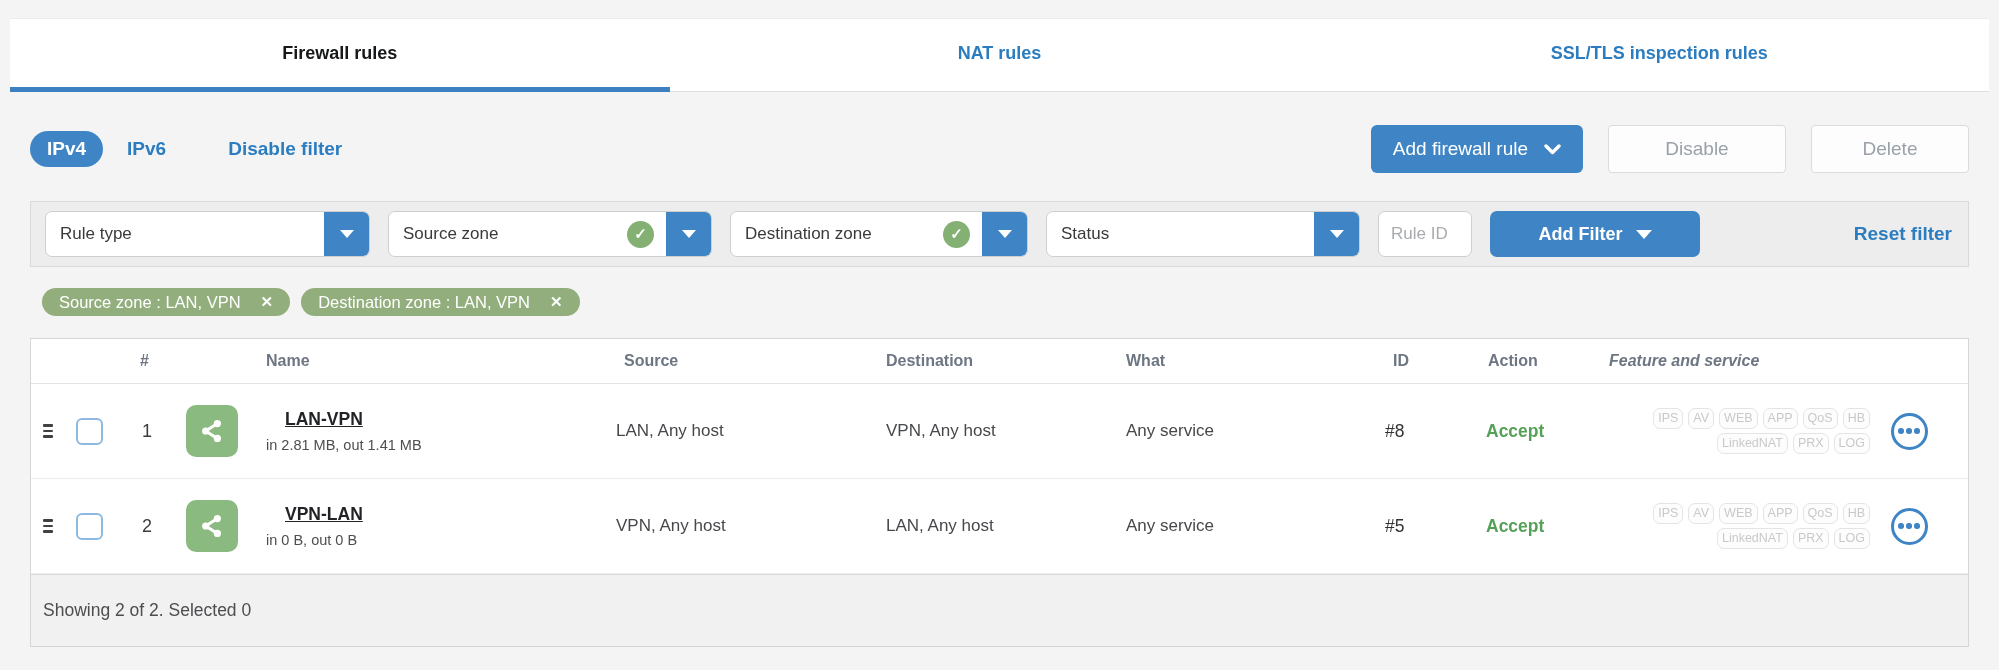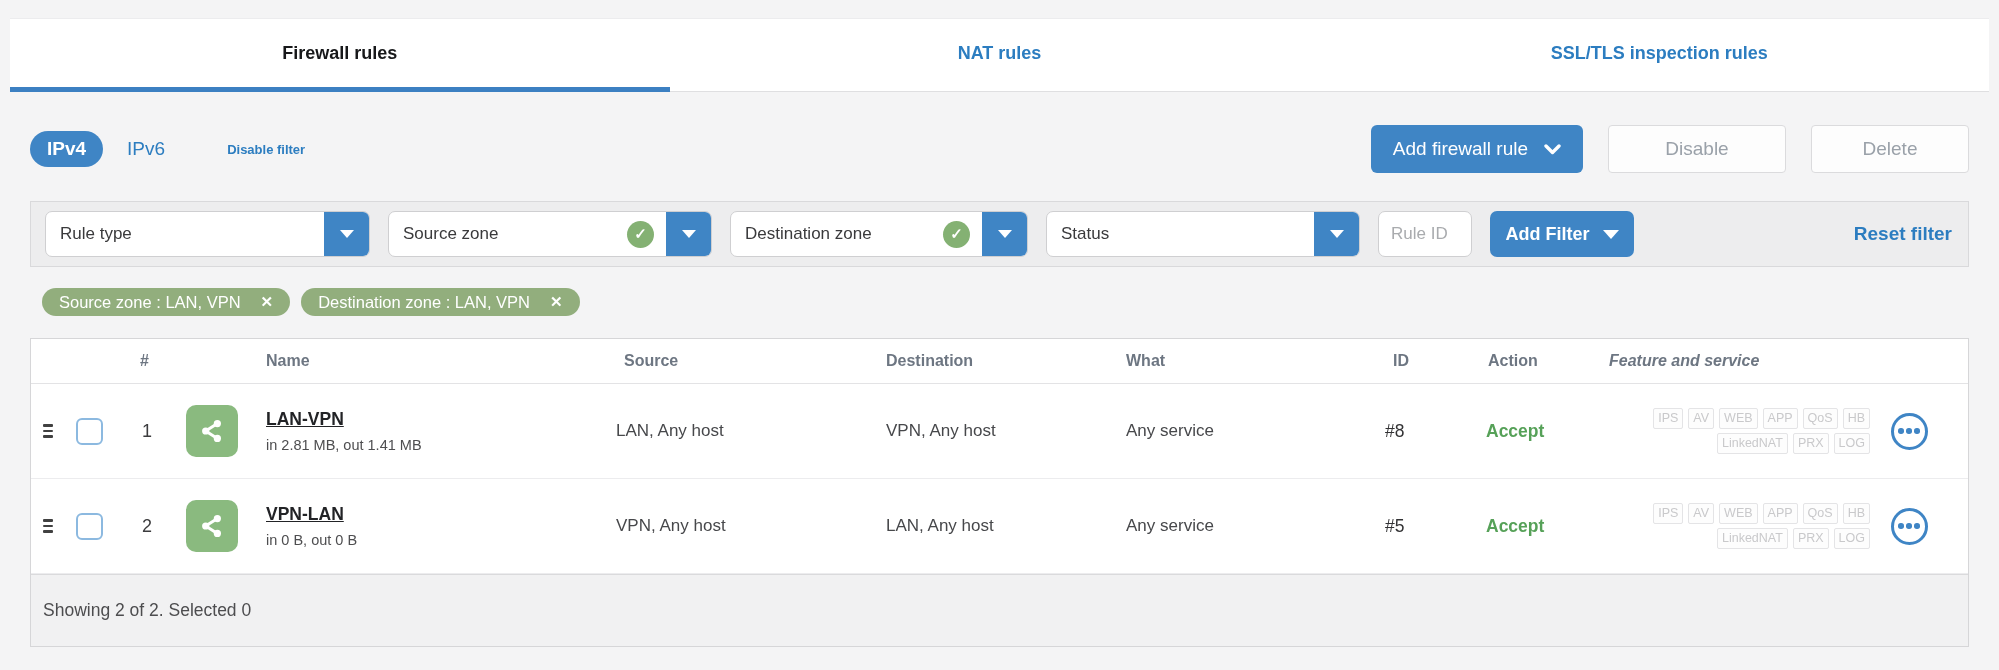--- a/index.html
+++ b/index.html
@@ -11,43 +11,43 @@
             box-shadow: inset 0 -1px 0 #dfdfe1; border-top:1px solid #ececee;}
   .tab { flex:1; display:flex; align-items:center; justify-content:center;
          font-size:18px; font-weight:bold; color:#2c7dc0; cursor:pointer;
          border-bottom:5px solid transparent; }
   .tab.active { color:#17181a; border-bottom-color:#3c80c2; }
 
   
   .toolbar { margin:33px 30px 0 30px; height:48px; display:flex; align-items:center; }
   .pill { height:36px; padding:0 17px; background:#3f85c5; border-radius:18px; color:#fff;
           font-size:19px; font-weight:bold; display:flex; align-items:center; }
-  .iptext { margin-left:24px; color:#2c7dc0; font-size:19px; font-weight:normal; cursor:pointer; }
-  .linklike { margin-left:62px; color:#2c7dc0; font-size:13px; font-weight:bold; cursor:pointer; }
+  .iptext { margin-left:24px; color:#2c7dc0; font-size:19px; font-weight:bold; cursor:pointer; }
+  .linklike { margin-left:62px; color:#2c7dc0; font-size:19px; font-weight:bold; cursor:pointer; }
   .toolbar .spacer { flex:1; }
   .btn-primary { height:48px; padding:0 22px; background:#3f85c5; border:none; border-radius:6px;
                  color:#fff; font-size:19px; font-family:inherit; display:flex; align-items:center; gap:16px; cursor:pointer; }
   .btn-plain { height:48px; width:178px; margin-left:25px; background:#fdfdfd; border:1px solid #dbdbdd;
                border-radius:4px; color:#9aa1a9; font-size:19px; font-family:inherit; cursor:pointer; }
   .btn-plain:last-child { width:158px; }
 
   
   .filterbar { margin:28px 30px 0 30px; height:66px; background:#ededee; border:1px solid #d9d9db;
                display:flex; align-items:center; padding:0 14px; gap:18px; }
   .dropdown { height:46px; display:flex; background:#fff; border:1px solid #cfcfd1; border-radius:7px; overflow:hidden; }
   .dd-field { display:flex; align-items:center; padding:0 12px 0 14px; font-size:17px; color:#3a3a3c; gap:10px; flex:1; }
   .dd-label { flex:1; white-space:nowrap; }
   .dd-check { width:27px; height:27px; border-radius:50%; background:#84b173; color:#fff;
               display:flex; align-items:center; justify-content:center; font-size:15px; font-weight:bold; flex:none; }
   .dd-btn { width:45px; background:#3f85c5; border:none; display:flex; align-items:center; justify-content:center; cursor:pointer; flex:none; }
   .caret-down { width:0; height:0; border-left:7px solid transparent; border-right:7px solid transparent; border-top:8px solid #fff; }
   .ruleid { height:46px; width:94px; border:1px solid #cfcfd1; border-radius:7px; padding:0 12px;
             font-size:17px; font-family:inherit; color:#3a3a3c; background:#fff; }
   .ruleid::placeholder { color:#a9abae; }
-  .btn-addfilter { height:46px; width:144px; background:#3f85c5; border:none; border-radius:7px; color:#fff;
+  .btn-addfilter { height:46px; width:210px; background:#3f85c5; border:none; border-radius:7px; color:#fff;
                    font-size:18px; font-weight:bold; font-family:inherit; display:flex; align-items:center;
                    justify-content:center; gap:13px; cursor:pointer; }
   .btn-addfilter .caret-down { border-left-width:8px; border-right-width:8px; border-top-width:9px; }
   .resetfilter { margin-left:auto; color:#2c7dc0; font-size:19px; font-weight:bold; cursor:pointer; padding-right:2px; }
 
   
   .chips { margin:14px 30px 0 42px; height:42px; display:flex; align-items:center; gap:11px; }
   .chip { height:28px; background:#92ae7d; border-radius:21px; color:#fff; font-size:16.5px;
           display:flex; align-items:center; padding:0 17px; gap:20px; }
   .chip-x { color:#fff; font-size:15px; font-weight:bold; cursor:pointer; }
@@ -63,28 +63,28 @@
   .thead .h-act { padding-left:12px; }
   .thead .h-feat { padding-left:18px;font-style:italic; }
   .trow { height:95px; border-bottom:1px solid #ececee; }
   .drag { margin-left:12px; display:flex; flex-direction:column; gap:3px; cursor:grab; width:10px; }
   .drag i { display:block; height:2.5px; background:#414141; border-radius:1px; }
   .cbx { width:27px; height:27px; border:2px solid #8cb9e0; border-radius:6px; background:#fff; cursor:pointer; }
   .rownum { padding-left:16px; font-size:18px; color:#3c3c3e; }
   .ruleicon { width:52px; height:52px; border-radius:10px; background:#8aba7f; display:flex;
               align-items:center; justify-content:center; cursor:pointer; }
   .namecell { display:flex; flex-direction:column; justify-content:center; gap:7px; }
-  .rulename { font-size:17.5px; font-weight:bold; color:#222326; text-decoration:underline; cursor:pointer; width:max-content; }
+  .rulename { font-size:17.5px; font-weight:bold; color:#222326; text-decoration:underline; cursor:pointer; width:max-content;margin-left:19px; }
   .traffic { font-size:14.5px; color:#4e4e50; }
   .cell-txt { font-size:17px; color:#47484b; }
   .cell-id { font-size:17.5px; color:#323234; padding-left:4px; }
   .cell-action { padding-left:10px; font-size:17.5px; font-weight:bold; color:#56a158; }
   .featcell { display:flex; flex-direction:column; gap:4px; align-items:flex-end; padding-right:6px; }
   .featline { display:flex; gap:5px; justify-content:flex-end; }
-  .badge { border:1px solid #e4e4e6; border-radius:2px; background:#fdfdfd; color:#c9c9cb;
+  .badge { border:1px solid #e4e4e6; border-radius:7px; background:#fdfdfd; color:#c9c9cb;
            font-size:12.5px; line-height:19px; padding:0 4px; white-space:nowrap; }
   .menucell { display:flex; justify-content:center; }
   .ellipsis { width:37px; height:37px; border-radius:50%; border:3.5px solid #3f85c5; background:#fff;
               display:flex; align-items:center; justify-content:center; gap:2.5px; cursor:pointer; margin-right:26px;}
   .ellipsis i { width:5.5px; height:5.5px; border-radius:50%; background:#3f85c5; display:block; }
   .tfoot { height:72px; background:#f1f1f2; border-top:1px solid #dadadc; display:flex; align-items:center;
            padding-left:12px; font-size:17.5px; color:#4d4d4f; }
 </style>
 </head>
 <body>

